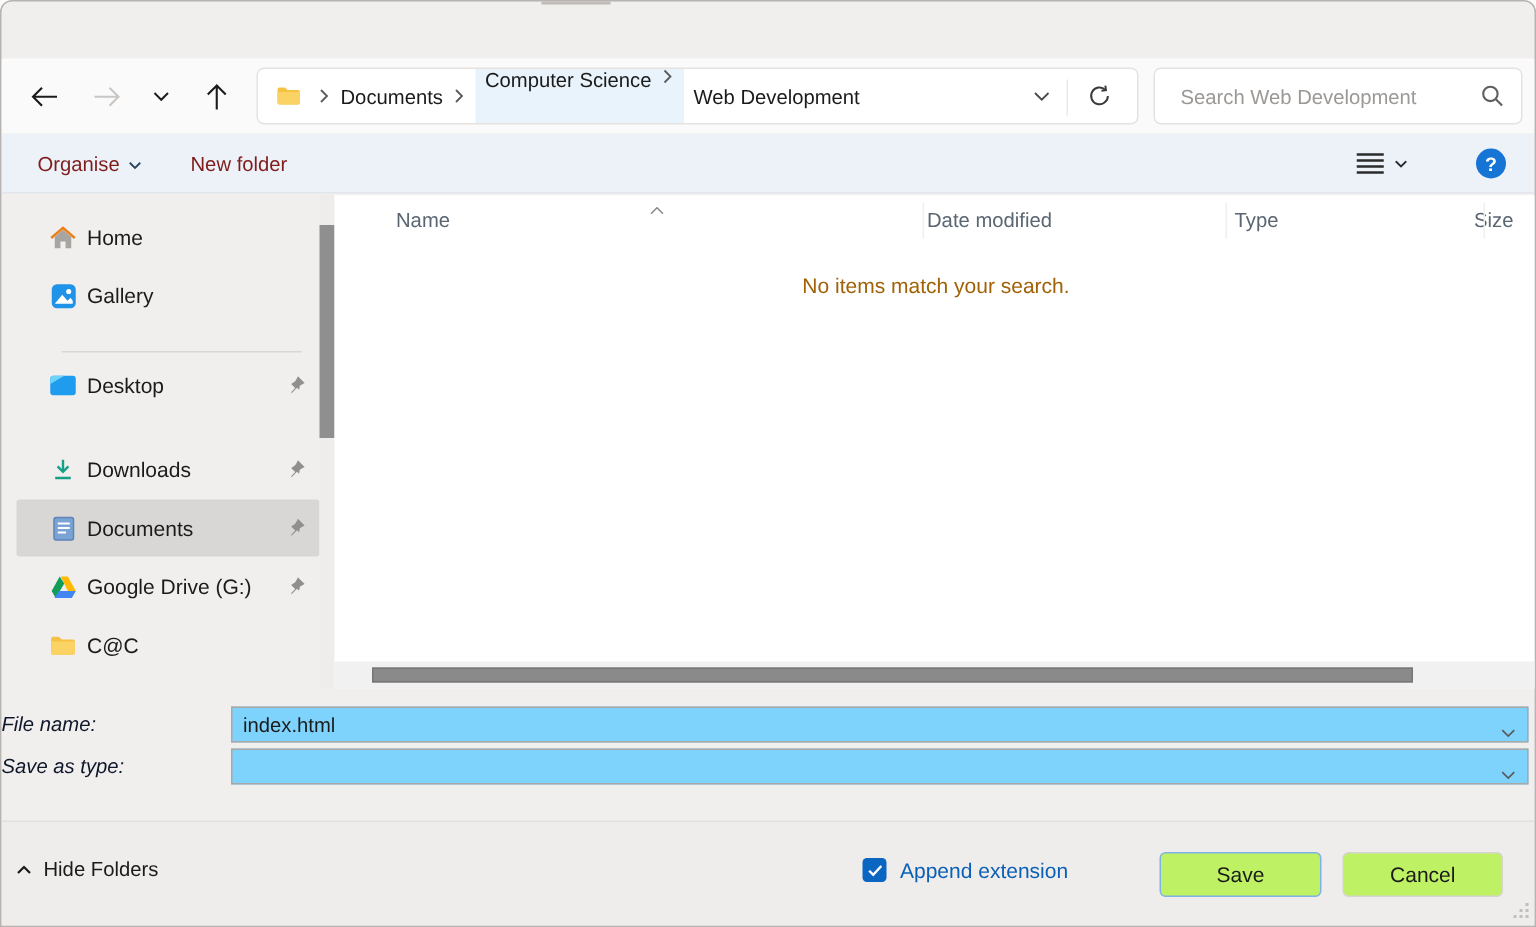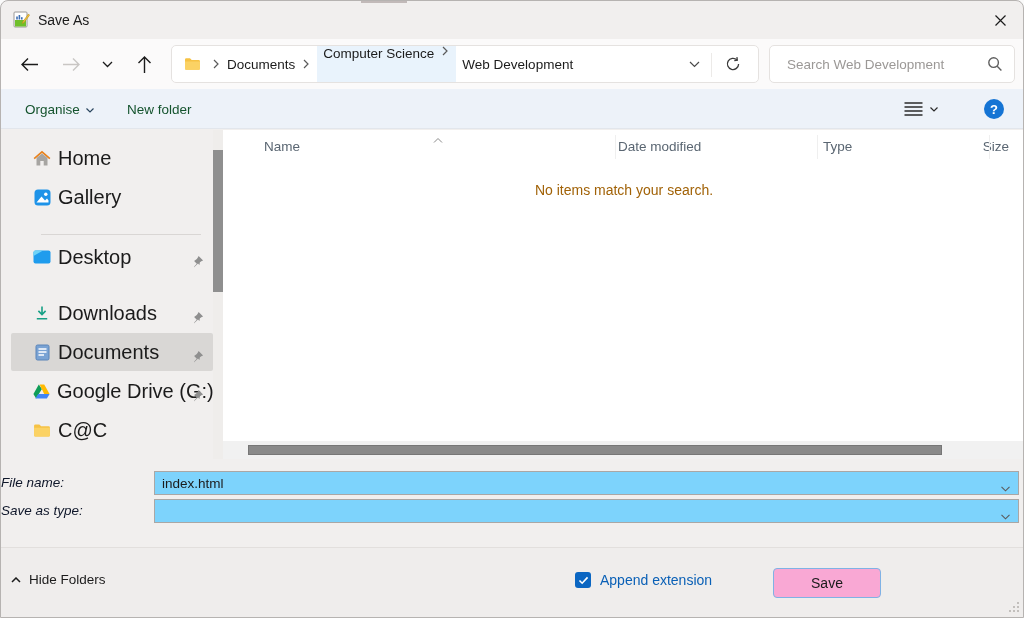--- a/index.html
+++ b/index.html
@@ -32,30 +32,30 @@
 
   .searchbox { position:absolute; left:768px; top:44px; width:246px; height:38px; background:#fff;
                border:1px solid #e5e2e0; border-radius:5px; }
   .searchbox input { position:absolute; left:0; top:0; width:100%; height:100%; border:none; outline:none; background:transparent;
                      padding:0 36px 0 17px; font-family:"Liberation Sans",sans-serif; font-size:13.5px; color:#a21caf; }
   .searchbox input::placeholder { color:#9b9896; }
   .search-glyph { position:absolute; right:11px; top:10px; }
 
   
   .toolbar { position:absolute; left:0; top:88px; width:100%; height:40px; background:#edf2f9; border-bottom:1px solid #e2e6ec; }
-  .tool-btn { position:absolute; top:0; height:40px; display:flex; align-items:center; gap:6px; color:#14532d; font-size:13.5px; }
+  .tool-btn { position:absolute; top:0; height:40px; display:flex; align-items:center; gap:6px; color:#7f1d1d; font-size:13.5px; }
   .btn-organise { left:24px; } .btn-newfolder { left:126px; }
   .view-btn { position:absolute; left:903px; top:8px; height:24px; display:flex; align-items:center; gap:7px; }
   .help-btn { position:absolute; left:983px; top:10px; width:20px; height:20px; border-radius:50%; background:#1574d4;
               color:#fff; font-size:13px; font-weight:bold; display:flex; align-items:center; justify-content:center; }
 
   
   .content { position:absolute; left:0; top:129px; width:100%; height:329px; }
   .sidebar { position:absolute; left:0; top:0; width:212px; height:100%; background:#f1efee; }
-  .side-item { position:absolute; left:10px; width:202px; height:38px; display:flex; align-items:center; border-radius:2px; font-size:20px; }
+  .side-item { position:absolute; left:10px; width:202px; height:38px; display:flex; align-items:center; border-radius:2px; font-size:14px; }
   .side-item.selected { background:#d9d7d5; }
   .side-icon { width:18px; height:18px; margin-left:22px; display:flex; align-items:center; justify-content:center; }
   .side-label { margin-left:7px; white-space:nowrap; }
   .side-pin { position:absolute; right:8px; top:12px; width:14px; height:14px; }
   .side-sep { position:absolute; left:40px; top:104px; width:160px; height:1px; background:#d9d6d4; }
 
   .vscroll { position:absolute; left:212px; top:0; width:10px; height:100%; background:#efedeb; }
   .vthumb { position:absolute; left:0; top:20px; width:10px; height:142px; background:#8f8f8f; }
 
   .main { position:absolute; left:222px; top:0; width:802px; height:100%; background:#fff; }
@@ -79,50 +79,32 @@
                  padding:0 26px 0 7px; font-family:"Liberation Sans",sans-serif; font-size:13.5px; color:#1b1b1b; background:transparent; }
   .combo-text { position:absolute; left:7px; top:0; line-height:22px; font-size:13.5px; color:#1b1b1b; }
   .combo-chev { position:absolute; right:8px; top:8px; }
 
   
   .footer { position:absolute; left:0; top:546px; width:100%; height:72px; background:#efedec; border-top:1px solid #e2dfdd; }
   .hide-folders { position:absolute; left:10px; top:24px; display:flex; align-items:center; gap:8px; font-size:13.5px; color:#1b1b1b; }
   .append-ext { position:absolute; left:574px; top:24px; display:flex; align-items:center; gap:9px; }
   .checkbox { width:16px; height:16px; border-radius:3px; background:#0b66c2; display:flex; align-items:center; justify-content:center; }
   .append-label { font-size:14px; color:#0a60b6; }
-  .btn { position:absolute; top:20px; height:30px; border-radius:4px; background:#f9a8d4; font-size:14px; color:#1b1b1b;
+  .btn { position:absolute; top:20px; height:30px; border-radius:4px; background:#bef264; font-size:14px; color:#1b1b1b;
          display:flex; align-items:center; justify-content:center; }
   .btn-save { left:772px; width:108px; border:1px solid #7fb2e5; }
   .btn-cancel { left:894px; width:107px; border:1px solid #d6d3d1; }
   .grip { position:absolute; right:3px; bottom:3px; }
 </style>
 </head>
 <body>
 
 <div class="dialog">
   <div class="sliver"></div>
 
-  <div class="titlebar">
-    <span class="app-icon">
-      <svg width="17" height="17" viewBox="0 0 17 17">
-        <rect x="1" y="1" width="13" height="15" rx="1" fill="#fff" stroke="#9a9896"></rect>
-        <rect x="2" y="9" width="11" height="6.5" fill="#6fbf2a"></rect>
-        <rect x="3.2" y="5.5" width="1.6" height="3" fill="#3d6fb4"></rect>
-        <rect x="5.6" y="4" width="1.6" height="4.5" fill="#3d6fb4"></rect>
-        <rect x="8" y="6.2" width="1.6" height="2.3" fill="#3d6fb4"></rect>
-        <path d="M15.5 3 L10 10.5 L9 12.5 L11 11.6 L16.5 4.2 Z" fill="#f5c33b" stroke="#b78f1e" stroke-width="0.6"></path>
-      </svg>
-    </span>
-    <span class="win-title">Save As</span>
-    <span class="close-btn">
-      <svg width="13" height="13" viewBox="0 0 13 13">
-        <path d="M1.5 1.5 L11.5 11.5 M11.5 1.5 L1.5 11.5" stroke="#1b1b1b" stroke-width="1.2"></path>
-      </svg>
-    </span>
-  </div>
 
   <div class="navrow"></div>
   <span class="nav-btn nav-back">
     <svg width="19" height="15" viewBox="0 0 19 15">
       <path d="M18 7.5 H2 M8 1.5 L2 7.5 L8 13.5" stroke="#1b1b1b" stroke-width="1.4" fill="none"></path>
     </svg>
   </span>
   <span class="nav-btn nav-fwd">
     <svg width="19" height="15" viewBox="0 0 19 15">
       <path d="M1 7.5 H17 M11 1.5 L17 7.5 L11 13.5" stroke="#c9c6c4" stroke-width="1.4" fill="none"></path>
@@ -357,20 +339,23 @@
       <span class="checkbox">
         <svg width="11" height="9" viewBox="0 0 12 10">
           <path d="M1.5 5 L4.5 8 L10.5 1.5" stroke="#fff" stroke-width="1.8" fill="none"></path>
         </svg>
       </span>
       <span class="append-label">Append extension</span>
     </span>
     <span class="btn btn-save">
       <span>Save</span>
     </span>
+    <span class="btn btn-cancel">
+      <span>Cancel</span>
+    </span>
     <span class="grip">
       <svg width="12" height="12" viewBox="0 0 12 12">
         <rect x="9" y="1" width="2" height="2" fill="#c2bfbc"></rect>
         <rect x="9" y="5" width="2" height="2" fill="#c2bfbc"></rect>
         <rect x="9" y="9" width="2" height="2" fill="#c2bfbc"></rect>
         <rect x="5" y="5" width="2" height="2" fill="#c2bfbc"></rect>
         <rect x="5" y="9" width="2" height="2" fill="#c2bfbc"></rect>
         <rect x="1" y="9" width="2" height="2" fill="#c2bfbc"></rect>
       </svg>
     </span>

